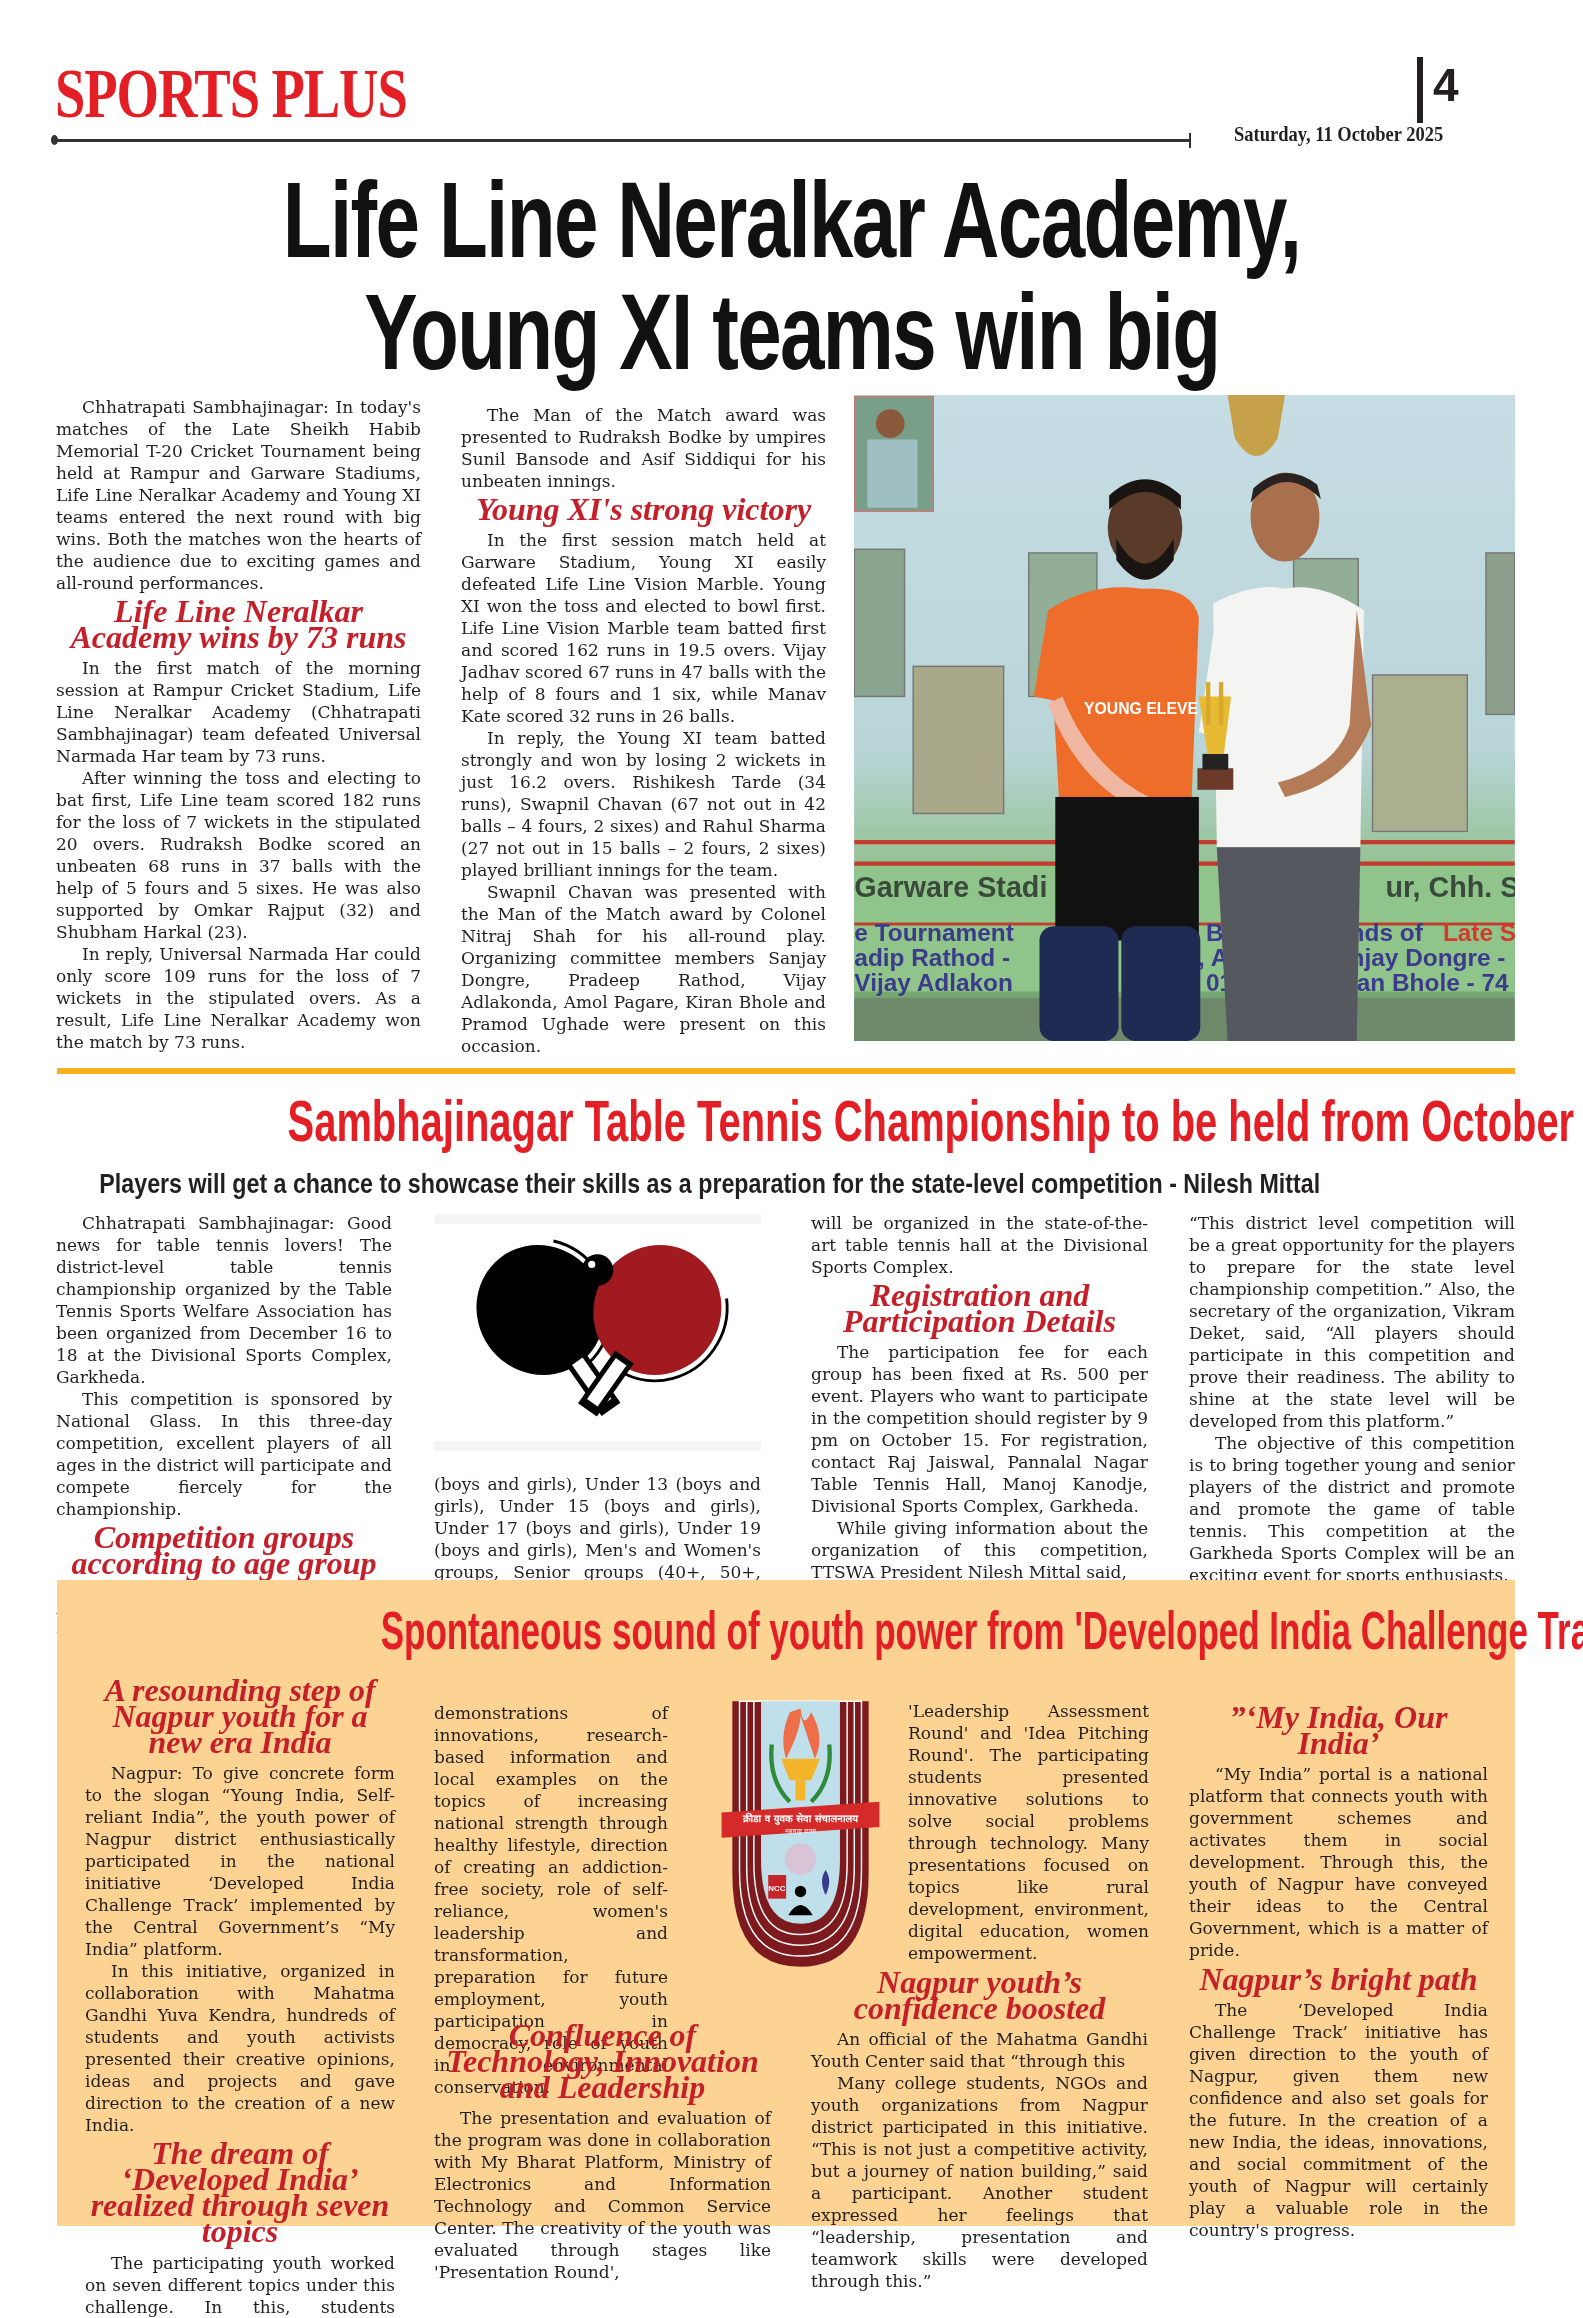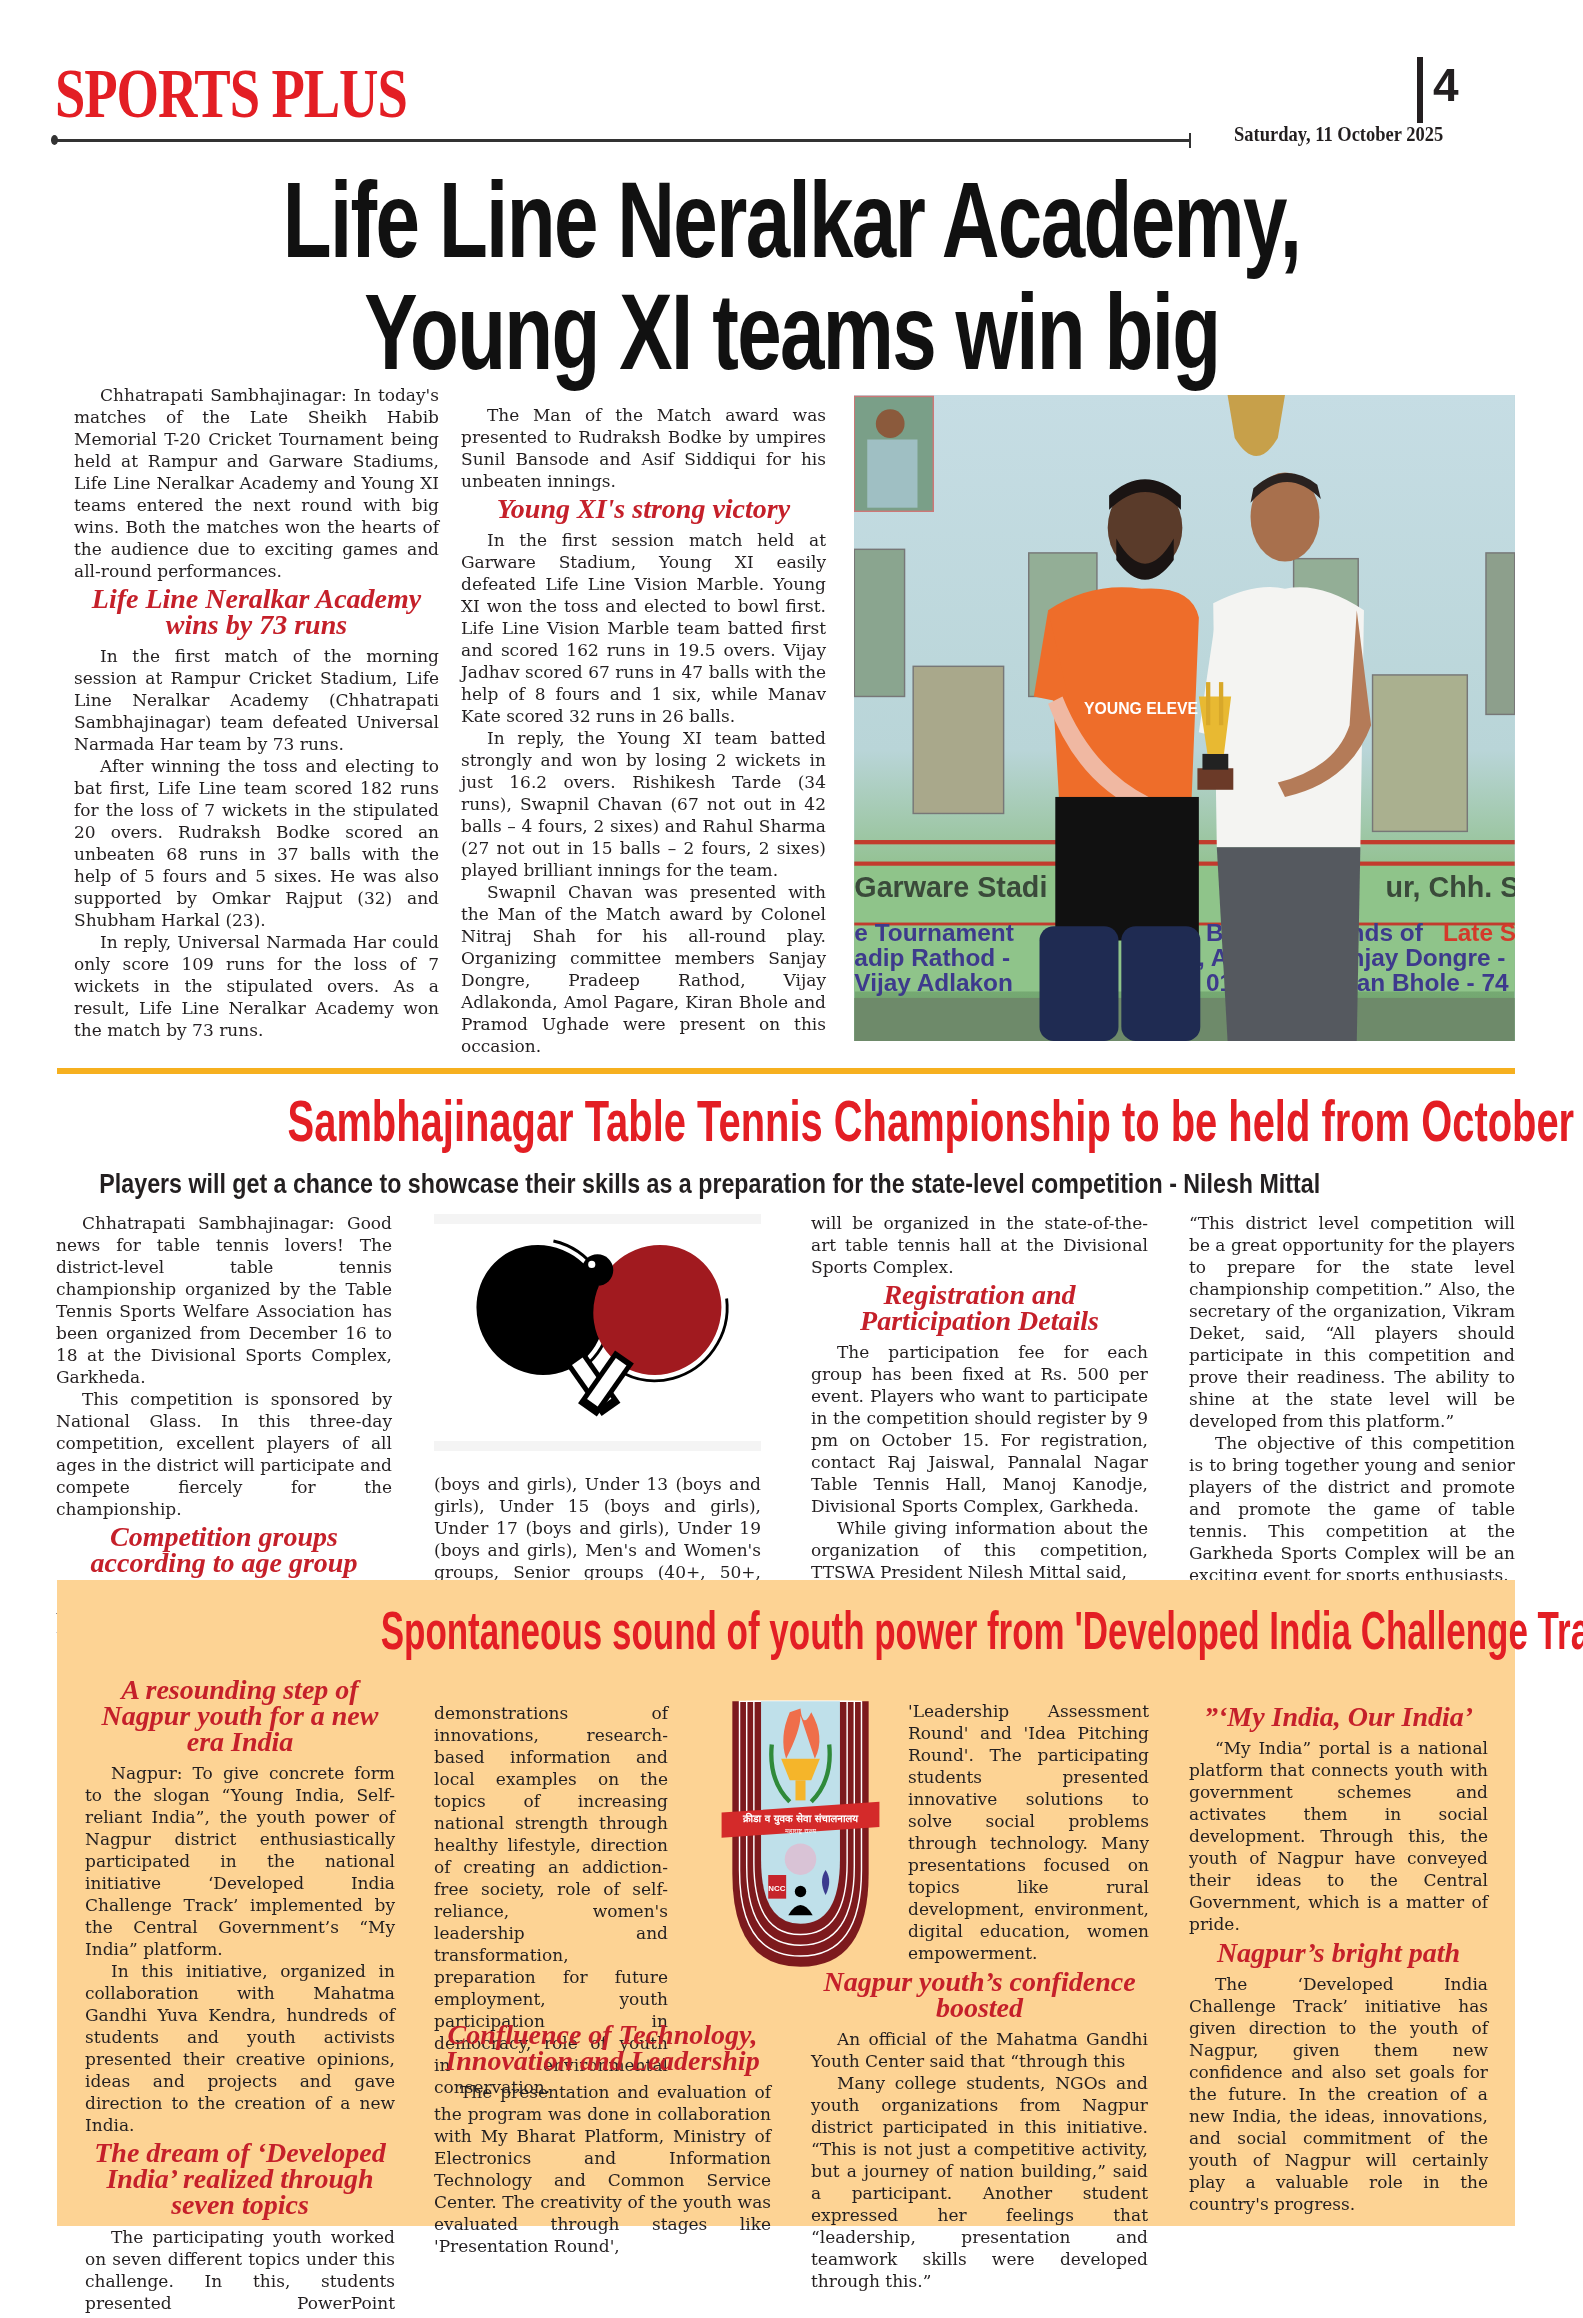--- a/index.html
+++ b/index.html
@@ -10,21 +10,21 @@
   .rule:before{content:"";position:absolute;left:-4.3px;top:-3.6px;width:7.2px;height:10px;border-radius:50%;background:#333;}
   .rule:after{content:"";position:absolute;right:-1.4px;top:-5.7px;width:2.2px;height:14.4px;background:#333;}
   .pagebar{left:1417px;top:57px;width:5.7px;height:66px;background:#231f20;}
   .pagenum{left:1433px;top:62px;font-family:"Liberation Sans",sans-serif;font-weight:bold;font-size:46px;line-height:1;}
   .dateline{left:1234px;top:122px;font-family:"Liberation Serif",serif;font-weight:bold;font-size:21.5px;transform:scaleX(0.86);transform-origin:left top;white-space:nowrap;}
   .headline{left:0;width:1583px;text-align:center;font-family:"Liberation Sans",sans-serif;font-weight:bold;color:#111;font-size:108px;line-height:111px;letter-spacing:-2.2px;}
   .headline span{display:inline-block;transform:scaleX(0.74);transform-origin:center top;white-space:nowrap;}
   .col{position:absolute;font-family:"DejaVu Serif",serif;font-size:17px;line-height:22px;text-align:justify;color:#231f20;}
   .col p{margin:0;text-indent:26px;}
   .col p.noind{text-indent:0;}
-  .sub{font-family:"Liberation Serif",serif;font-style:italic;font-weight:bold;color:#c5202a;text-align:center;font-size:28px;line-height:26px;margin:4.3px 0 7.2px;}
+  .sub{font-family:"Liberation Serif",serif;font-style:italic;font-weight:bold;color:#c5202a;text-align:center;font-size:32px;line-height:26px;margin:4.3px 0 7.2px;}
   .photo{left:854px;top:395px;width:661px;height:646px;overflow:hidden;background:#bcd7de;}
   .orange-bar{left:57px;top:1068px;width:1458px;height:5.7px;background:#f6b01f;}
   .tt-head{left:0;top:1091px;width:1583px;text-align:center;font-family:"Liberation Sans",sans-serif;font-weight:bold;color:#e31e24;font-size:57px;line-height:60px;}
   .tt-head span{display:inline-block;transform:scaleX(0.7);transform-origin:center top;white-space:nowrap;}
   .tt-sub{left:0;top:1169px;width:1268px;text-align:center;font-family:"Liberation Sans",sans-serif;font-weight:bold;color:#231f20;font-size:27px;line-height:30px;}
   .tt-sub span{display:inline-block;transform:scaleX(0.86);transform-origin:center top;white-space:nowrap;}
   .paddle-box{left:434px;top:1214px;width:327px;height:237px;background:#fff;}
   .paddle-box:before,.paddle-box:after{content:"";position:absolute;left:0;width:327px;height:10px;background:#f4f4f4;}
   .paddle-box:before{top:0}.paddle-box:after{bottom:0}
   .yellow-box{left:57px;top:1580px;width:1458px;height:646px;background:#fdd394;}
@@ -37,21 +37,21 @@
 
 <div class="abs masthead">SPORTS PLUS</div>
 <div class="abs rule"></div>
 <div class="abs pagebar"></div>
 <div class="abs pagenum">4</div>
 <div class="abs dateline">Saturday, 11 October 2025</div>
 
 <div class="abs headline" style="top:164px;"><span>Life Line Neralkar Academy,</span></div>
 <div class="abs headline" style="top:276px;"><span>Young XI teams win big</span></div>
 
-<div class="col" style="left:56px;top:384px;width:365px;margin-left:18px;">
+<div class="col" style="left:56px;top:396px;width:365px;">
   <p>Chhatrapati Sambhajinagar: In today's matches of the Late Sheikh Habib Memorial T-20 Cricket Tournament being held at Rampur and Garware Stadiums, Life Line Neralkar Academy and Young XI teams entered the next round with big wins. Both the matches won the hearts of the audience due to exciting games and all-round performances.</p>
   <div class="sub">Life Line Neralkar Academy wins by 73 runs</div>
   <p>In the first match of the morning session at Rampur Cricket Stadium, Life Line Neralkar Academy (Chhatrapati Sambhajinagar) team defeated Universal Narmada Har team by 73 runs.</p>
   <p>After winning the toss and electing to bat first, Life Line team scored 182 runs for the loss of 7 wickets in the stipulated 20 overs. Rudraksh Bodke scored an unbeaten 68 runs in 37 balls with the help of 5 fours and 5 sixes. He was also supported by Omkar Rajput (32) and Shubham Harkal (23).</p>
   <p>In reply, Universal Narmada Har could only score 109 runs for the loss of 7 wickets in the stipulated overs. As a result, Life Line Neralkar Academy won the match by 73 runs.</p>
 </div>
 
 <div class="col" style="left:461px;top:404px;width:365px;">
   <p>The Man of the Match award was presented to Rudraksh Bodke by umpires Sunil Bansode and Asif Siddiqui for his unbeaten innings.</p>
   <div class="sub">Young XI's strong victory</div>

